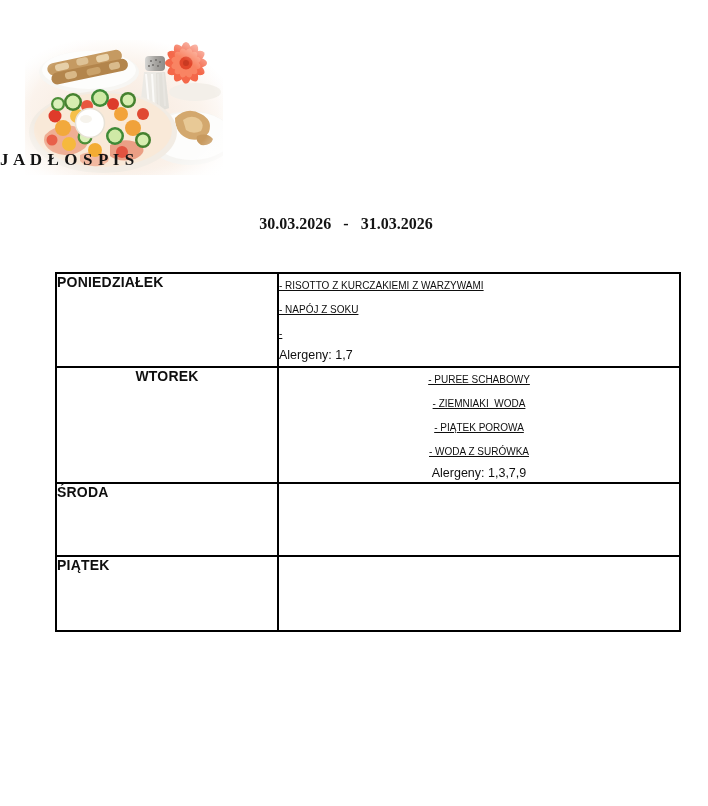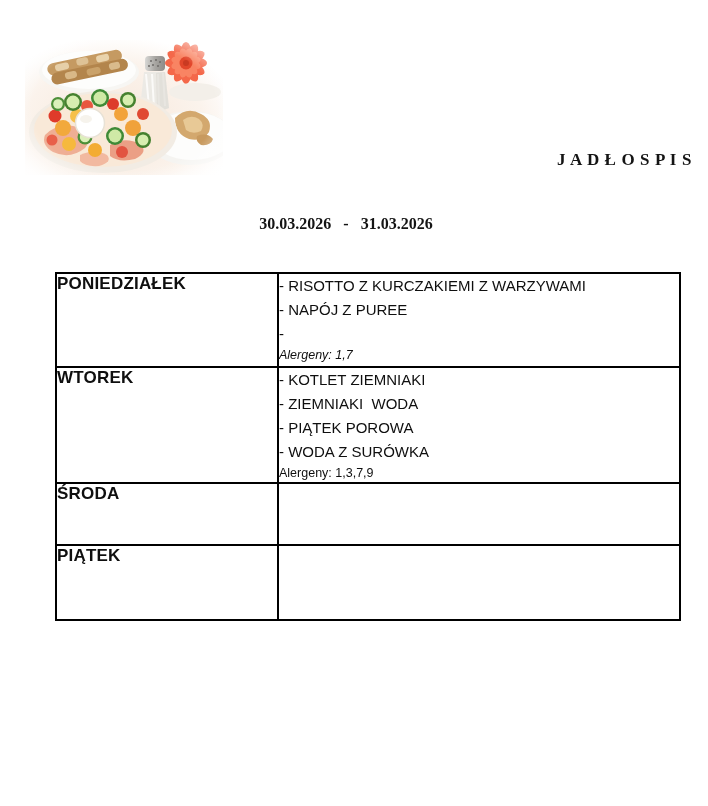--- a/index.html
+++ b/index.html
@@ -15,21 +15,21 @@
   
   .photo {
     position: absolute; left: 25px; top: 40px;
     width: 198px; height: 135px;
   }
   .photo svg { display: block; }
 
   
   .doc-title {
     position: absolute; top: 150px; left: 0; width: 692px;
-    text-align: right;
+    text-align: left;
     font-family: "Liberation Serif", serif;
     font-weight: bold;
     font-size: 17px;
     letter-spacing: 0.6px;
     color: #141414;
     white-space: pre;
   }
   .doc-date {
     position: absolute; top: 215px; left: 0; width: 692px;
     text-align: center;
@@ -48,44 +48,45 @@
     table-layout: fixed;
   }
   .menu-table td {
     border: 2px solid #000;
     vertical-align: top;
     padding: 0;
   }
   .day-cell {
     width: 220px;
     font-weight: bold;
-    font-size: 17px;
+    font-size: 14px;
     padding: 5px 8px 0 9px;
     letter-spacing: 0.2px;
     border-radius: 17px;
   }
   .items-cell {
     width: 400px;
     padding: 3px 10px 2px 10px;
   }
   .menu-line {
-    font-size: 15px;
+    font-size: 10px;
     line-height: 24px;
     white-space: pre-wrap;
+    text-decoration: underline;
   }
   .allergens {
     font-size: 12.5px;
     line-height: 17px;
     padding-top: 1px;
   }
-  .allergens.italic { font-style: italic; }
+  .allergens.italic { }
 
   .menu-table tr:nth-child(1) { height: 94px; }
-  .menu-table tr:nth-child(2) { height: 114px; }
-  .menu-table tr:nth-child(3) { height: 62px; }
+  .menu-table tr:nth-child(2) { height: 114px; text-align: center; }
+  .menu-table tr:nth-child(3) { height: 73px; }
   .menu-table tr:nth-child(4) { height: 75px; }
   .menu-table tr:nth-child(5) { height: 86px; }
 </style>
 </head>
 <body>
 
 <div class="photo">
   <svg width="198" height="135" viewBox="0 0 198 135" xmlns="http://www.w3.org/2000/svg">
     <defs>
       <radialGradient id="vignette" cx="50%" cy="50%" r="72%">
@@ -215,30 +216,30 @@
 <div class="doc-title">J A D Ł O S P I S</div>
 
 <div class="doc-date">30.03.2026   -   31.03.2026</div>
 
 <table class="menu-table">
   <tbody>
   <tr>
     <td class="day-cell">PONIEDZIAŁEK</td>
     <td class="items-cell">
           <div class="menu-line">- RISOTTO Z KURCZAKIEMI Z WARZYWAMI</div>
-          <div class="menu-line">- NAPÓJ Z PUREE</div>
+          <div class="menu-line">- NAPÓJ Z SOKU</div>
           <div class="menu-line">-</div>
           <div class="allergens italic">Alergeny: 1,7</div>
         </td>
   </tr>
 
   <tr>
     <td class="day-cell">WTOREK</td>
     <td class="items-cell">
-          <div class="menu-line">- KOTLET ZIEMNIAKI</div>
+          <div class="menu-line">- PUREE SCHABOWY</div>
           <div class="menu-line">- ZIEMNIAKI  WODA</div>
           <div class="menu-line">- PIĄTEK POROWA</div>
           <div class="menu-line">- WODA Z SURÓWKA</div>
           <div class="allergens">Alergeny: 1,3,7,9</div>
         </td>
   </tr>
 
   <tr>
     <td class="day-cell">ŚRODA</td>
     <td class="items-cell"></td>

